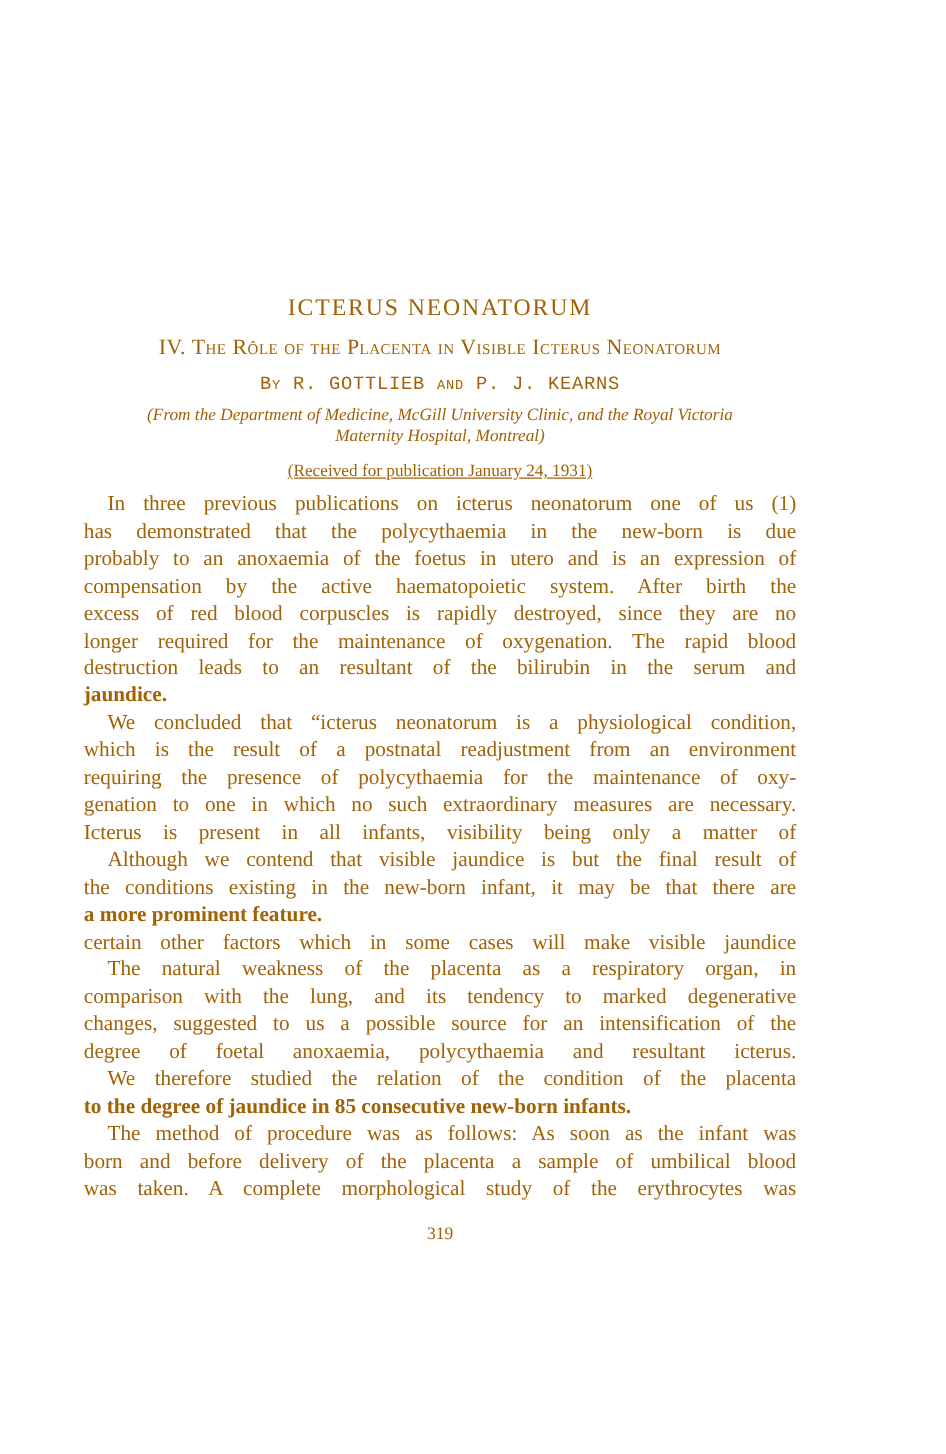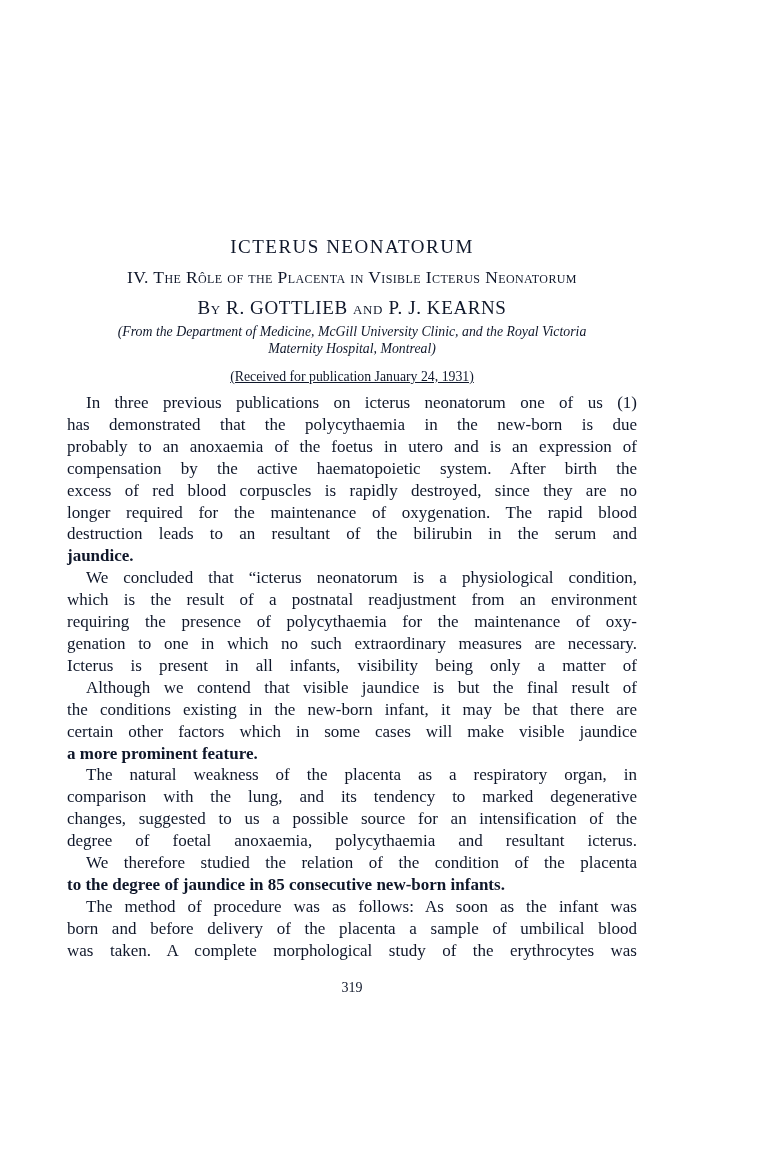--- a/index.html
+++ b/index.html
@@ -7,21 +7,21 @@
     padding: 0;
     background: #ffffff;
   }
   .page {
     position: relative;
     width: 757px;
     height: 1163px;
     background: #ffffff;
     overflow: hidden;
     font-family: "Liberation Serif", "DejaVu Serif", serif;
-    color: #0f172a;
+    color: #a16207;
   }
   .content {
     position: absolute;
     left: 67px;
     top: 0;
     width: 570px;
   }
   .title {
     margin-top: 236px;
     font-size: 19px;
@@ -34,24 +34,25 @@
     margin-top: 8px;
     font-variant: small-caps;
     font-size: 17.5px;
     line-height: 22px;
     text-align: center;
     letter-spacing: 0.4px;
   }
   .byline {
     margin-top: 11px;
     font-variant: small-caps;
-    font-size: 19px;
+    font-size: 15px;
     line-height: 18px;
     text-align: center;
     letter-spacing: 0.6px;
+    font-family: Liberation Mono, monospace;
   }
   .affiliation {
     margin-top: 7px;
     font-style: italic;
     font-size: 13.8px;
     line-height: 16.5px;
     text-align: center;
   }
   .received {
     margin-top: 11px;
@@ -106,22 +107,22 @@
         <div class="para">
           <div class="line first">We concluded that “icterus neonatorum is a physiological condition,</div>
           <div class="line">which is the result of a postnatal readjustment from an environment</div>
           <div class="line">requiring the presence of polycythaemia for the maintenance of oxy-</div>
           <div class="line">genation to one in which no such extraordinary measures are necessary.</div>
           <div class="line">Icterus is present in all infants, visibility being only a matter of</div>
         </div>
         <div class="para">
           <div class="line first">Although we contend that visible jaundice is but the final result of</div>
           <div class="line">the conditions existing in the new-born infant, it may be that there are</div>
+          <div class="line last">a more prominent feature.</div>
           <div class="line">certain other factors which in some cases will make visible jaundice</div>
-          <div class="line last">a more prominent feature.</div>
         </div>
         <div class="para">
           <div class="line first">The natural weakness of the placenta as a respiratory organ, in</div>
           <div class="line">comparison with the lung, and its tendency to marked degenerative</div>
           <div class="line">changes, suggested to us a possible source for an intensification of the</div>
           <div class="line">degree of foetal anoxaemia, polycythaemia and resultant icterus.</div>
         </div>
         <div class="para">
           <div class="line first">We therefore studied the relation of the condition of the placenta</div>
           <div class="line last">to the degree of jaundice in 85 consecutive new-born infants.</div>

